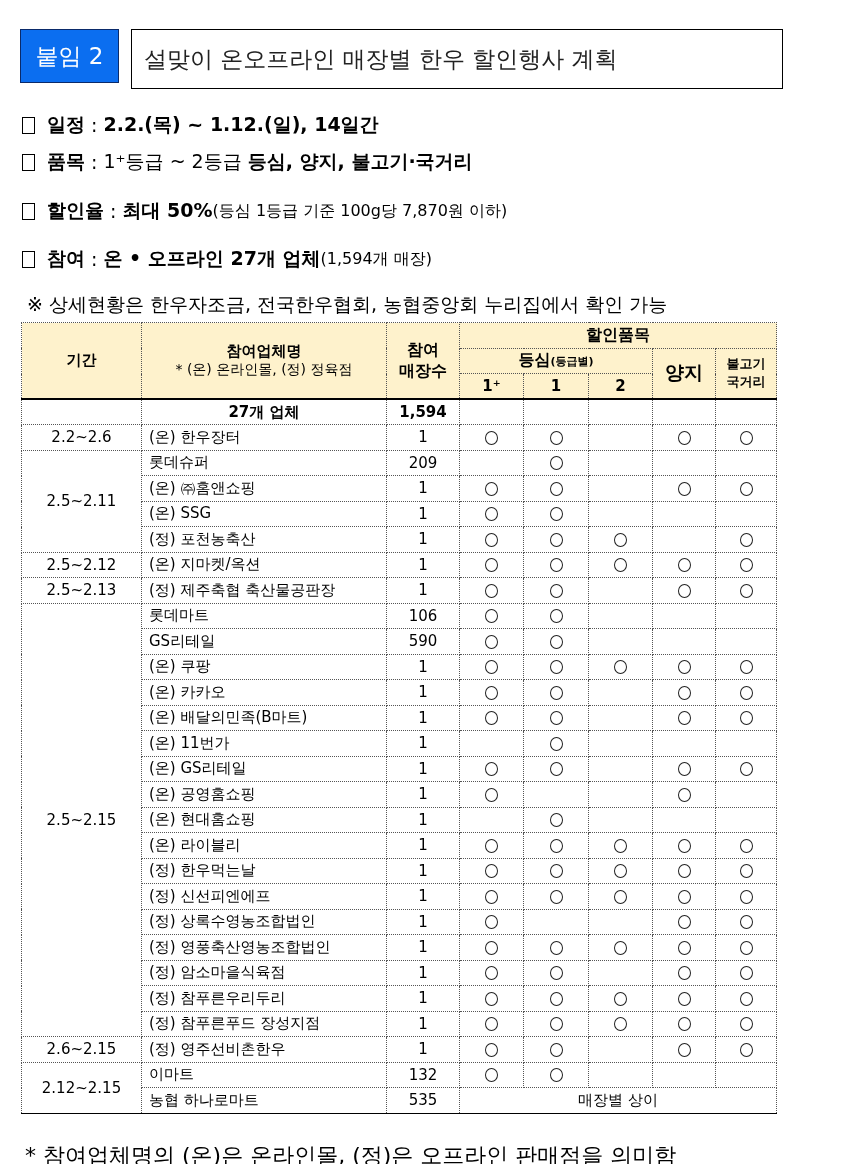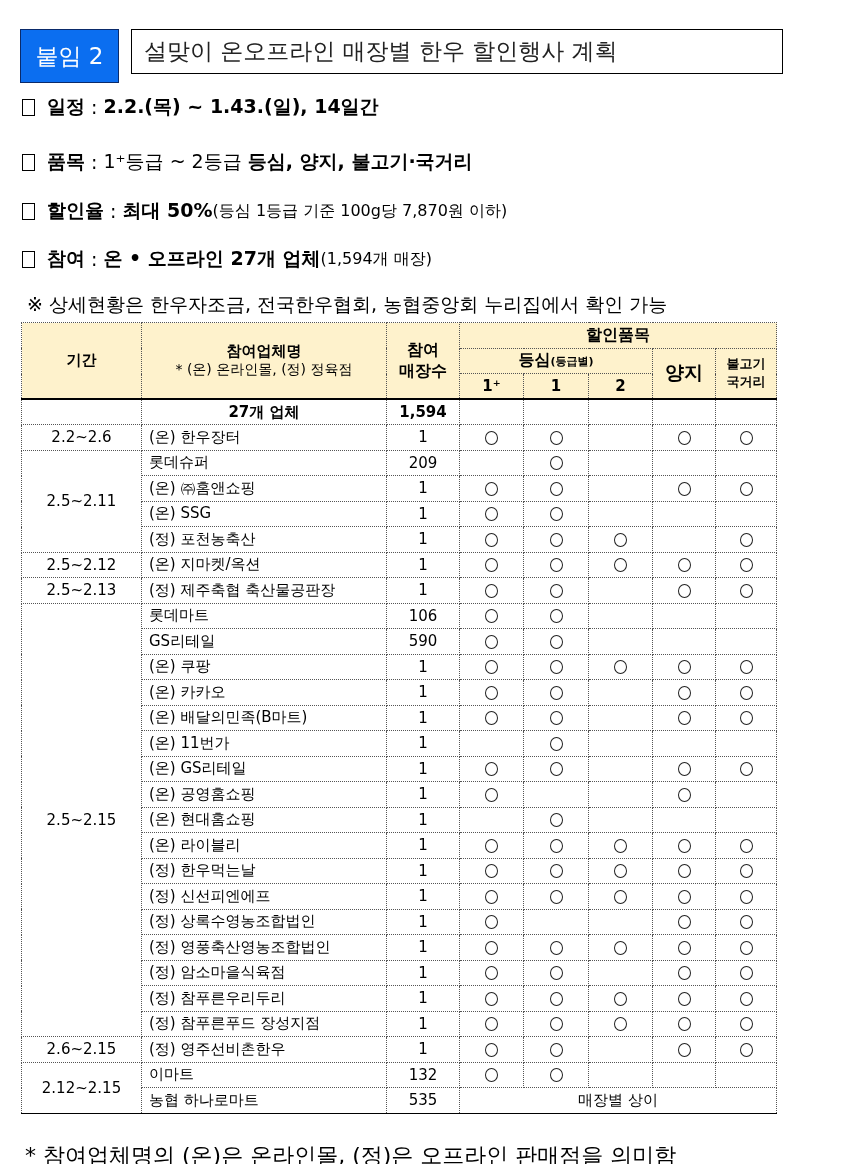--- a/index.html
+++ b/index.html
@@ -1,18 +1,18 @@
 <!DOCTYPE html>
 <html><head>
 <meta charset="utf-8">
 <style>
   html, body { margin:0; padding:0; background:#ffffff; }
   body { width:859px; height:1164px; position:relative; font-family:"DejaVu Sans", sans-serif; color:#000; overflow:hidden; }
   .badge { position:absolute; left:20px; top:29px; width:99px; height:54px; background:#0b6ef0; border:1px solid #0a2a6a; color:#fff; font-size:23px; display:flex; align-items:center; justify-content:center; box-sizing:border-box; }
-  .title-box { position:absolute; left:131px; top:29px; width:652px; height:45px; border:1px solid #000; box-sizing:border-box; font-size:23px; display:flex; align-items:center; padding-left:12px; color:#222; }
+  .title-box { position:absolute; left:131px; top:29px; width:652px; height:60px; border:1px solid #000; box-sizing:border-box; font-size:23px; display:flex; align-items:center; padding-left:12px; color:#222; }
   .bullet { position:absolute; left:22px; font-size:19px; display:flex; align-items:center; white-space:nowrap; }
   .bullet .box { display:inline-block; width:13px; height:17px; border:1px solid #000; margin-right:12px; box-sizing:border-box; }
   .bullet b { font-weight:bold; }
   .bullet .sm { font-size:16px; }
   .note-top { position:absolute; left:27px; top:292px; font-size:19px; white-space:nowrap; }
   table.t { position:absolute; left:21px; top:322px; width:755px; border-collapse:collapse; table-layout:fixed; font-size:15px; }
   table.t td, table.t th { border:1px dotted #555; text-align:center; padding:0; height:25.5px; box-sizing:border-box; }
   table.t th { background:#fef2cc; font-weight:bold; }
   table.t td.l { text-align:left; padding-left:7px;margin-left:28px; }
   .blue { color:#000000; font-weight:normal; font-size:14px; }
@@ -20,25 +20,25 @@
   .tot td { font-weight:bold; }
   .circ { display:inline-block; width:13px; height:14px; border:1px solid #222; border-radius:50%; box-sizing:border-box; vertical-align:middle; }
   .foot { position:absolute; left:25px; top:1141px; font-size:22px; white-space:nowrap; }
 </style>
 </head>
 <body>
 
 <div class="badge">붙임 2</div>
 <div class="title-box">설맞이 온오프라인 매장별 한우 할인행사 계획</div>
 
-<div class="bullet" style="top:94px;">
+<div class="bullet" style="top:112px;">
   <span class="box"></span>
   <b>일정</b>
   <span style="white-space:pre"> : </span>
-  <b>2.2.(목) ~ 1.43.(일), 14일간</b>
+  <b>2.2.(목) ~ 1.12.(일), 14일간</b>
 </div>
 
 <div class="bullet" style="top:149px;">
   <span class="box"></span>
   <b>품목</b>
   <span style="white-space:pre"> : </span>
   <span style="white-space:pre">1⁺등급 ~ 2등급 </span>
   <b>등심, 양지, 불고기·국거리</b>
 </div>
 

